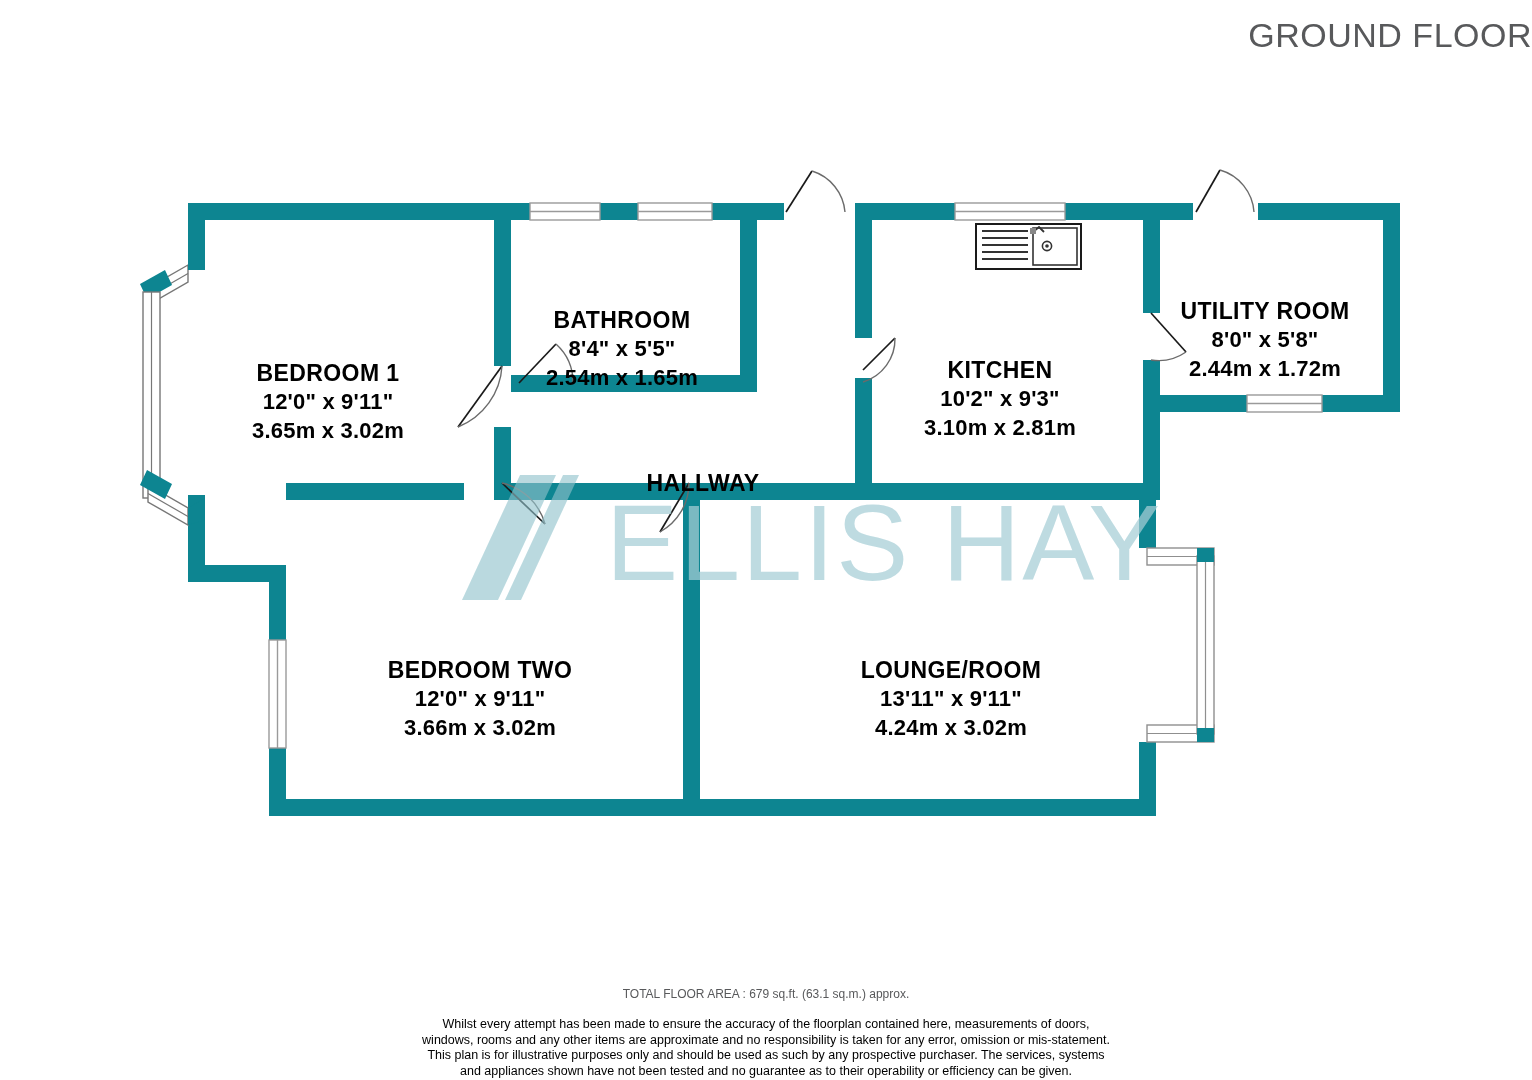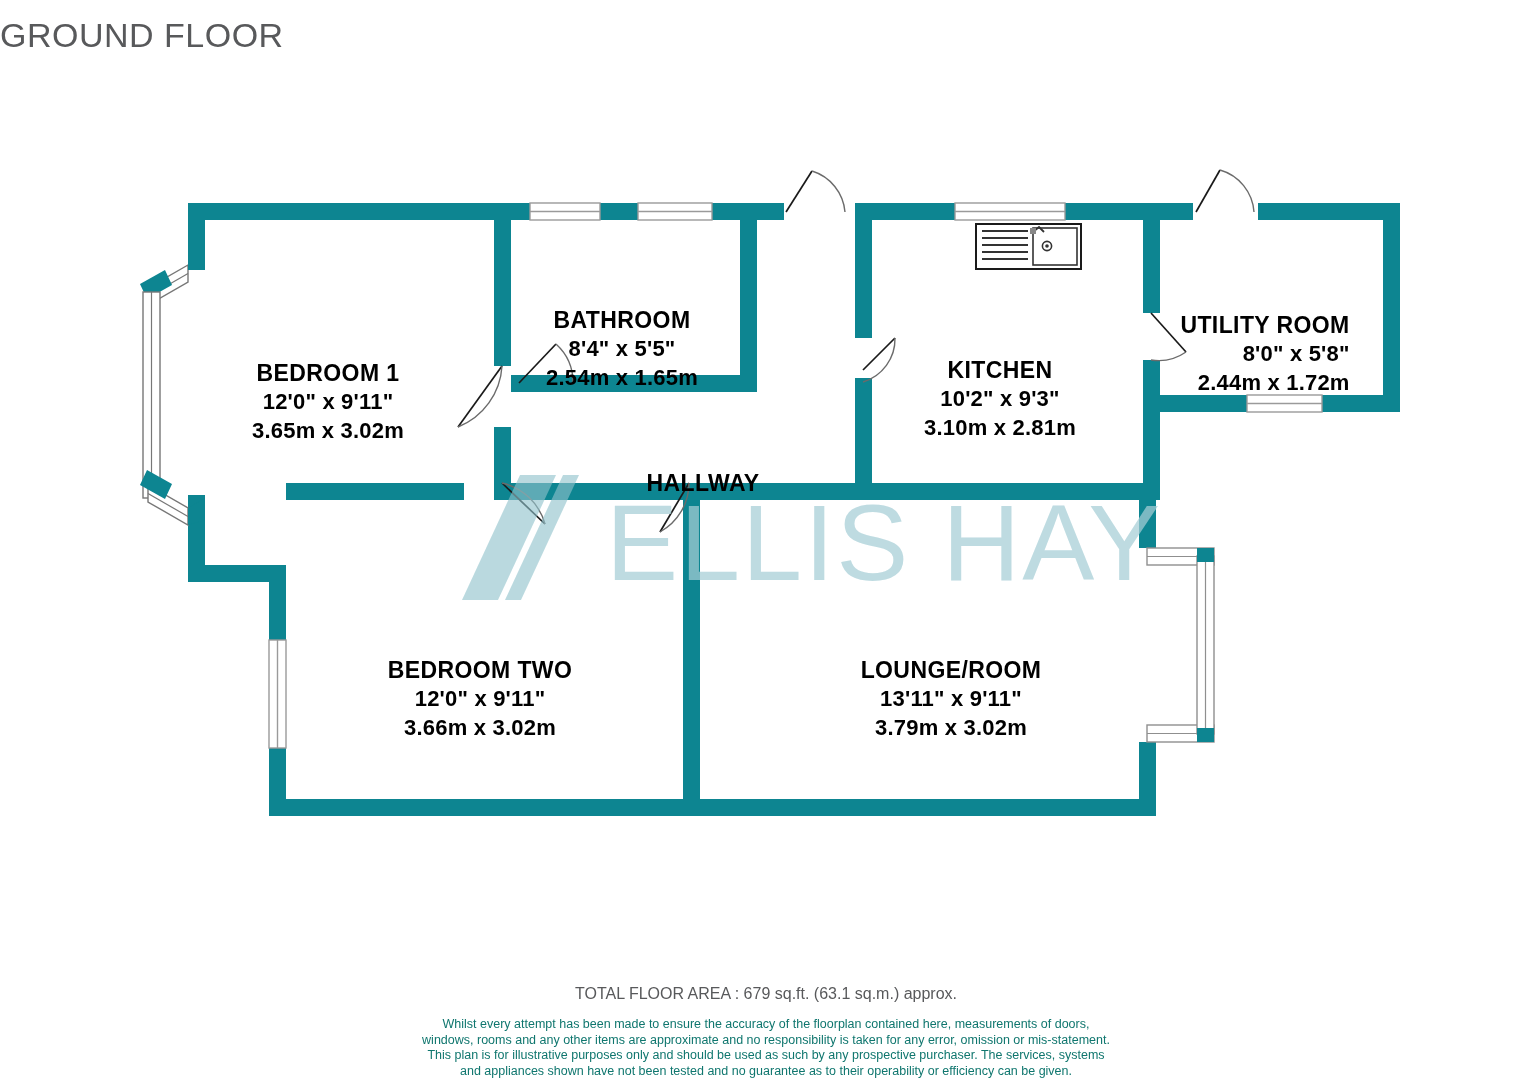--- a/index.html
+++ b/index.html
@@ -15,21 +15,21 @@
     font-family: "Liberation Sans", sans-serif;
     overflow: hidden;
   }
 
   
   #header {
     position: absolute;
     top: 14px;
     left: 0;
     width: 1532px;
-    text-align: left;
+    text-align: right;
     color: #58595b;
   }
   #header .line1 {
     font-size: 34px;
     letter-spacing: 0.5px;
     line-height: 42px;
     font-weight: 400;
   }
   #header .line2 {
     font-size: 32px;
@@ -64,28 +64,28 @@
   
   #footer {
     position: absolute;
     left: 0;
     top: 983px;
     width: 1532px;
     text-align: center;
     color: #58595b;
   }
   #footer .total {
-    font-size: 16px;
+    font-size: 12px;
     line-height: 22px;
     margin-bottom: 1px;
   }
   #footer .disclaimer {
     font-size: 12.5px;
     line-height: 15.5px;
-    color: #0f766e;
+    color: #000000;
     max-width: 700px;
     margin: 12px auto;
   }
   #footer .made {
     font-size: 12.5px;
     line-height: 16px;
     color: #4a4a4a;
     margin-top: 1px;
   }
 </style>
@@ -291,40 +291,40 @@
     <div class="rdim">8'4"  x 5'5"</div>
     <div class="rdim">2.54m  x 1.65m</div>
   </div>
 
   <div class="room-label" style="left:1000px; top:315px;">
     <div class="rname">KITCHEN</div>
     <div class="rdim">10'2"  x 9'3"</div>
     <div class="rdim">3.10m  x 2.81m</div>
   </div>
 
-  <div class="room-label" style="left:1265px; top:270px;text-align:right;">
+  <div class="room-label" style="left:1265px; top:256px;">
     <div class="rname">UTILITY ROOM</div>
     <div class="rdim">8'0"  x 5'8"</div>
     <div class="rdim">2.44m  x 1.72m</div>
   </div>
 
   <div class="room-label" style="left:703px; top:428px;">
     <div class="rname">HALLWAY</div>
   </div>
 
   <div class="room-label" style="left:480px; top:615px;">
     <div class="rname">BEDROOM TWO</div>
     <div class="rdim">12'0"  x 9'11"</div>
     <div class="rdim">3.66m  x 3.02m</div>
   </div>
 
   <div class="room-label" style="left:951px; top:615px;">
     <div class="rname">LOUNGE/ROOM</div>
     <div class="rdim">13'11"  x 9'11"</div>
-    <div class="rdim">3.79m  x 3.02m</div>
+    <div class="rdim">4.24m  x 3.02m</div>
   </div>
 
 </div>
 
 <div id="footer">
   <div class="total">TOTAL FLOOR AREA : 679 sq.ft. (63.1 sq.m.) approx.</div>
   <div class="disclaimer">Whilst every attempt has been made to ensure the accuracy of the floorplan contained here, measurements of doors, windows, rooms and any other items are approximate and no responsibility is taken for any error, omission or mis-statement. This plan is for illustrative purposes only and should be used as such by any prospective purchaser. The services, systems and appliances shown have not been tested and no guarantee as to their operability or efficiency can be given.</div>
   <div class="made">Made with Metropix ©2025</div>
 </div>
 

